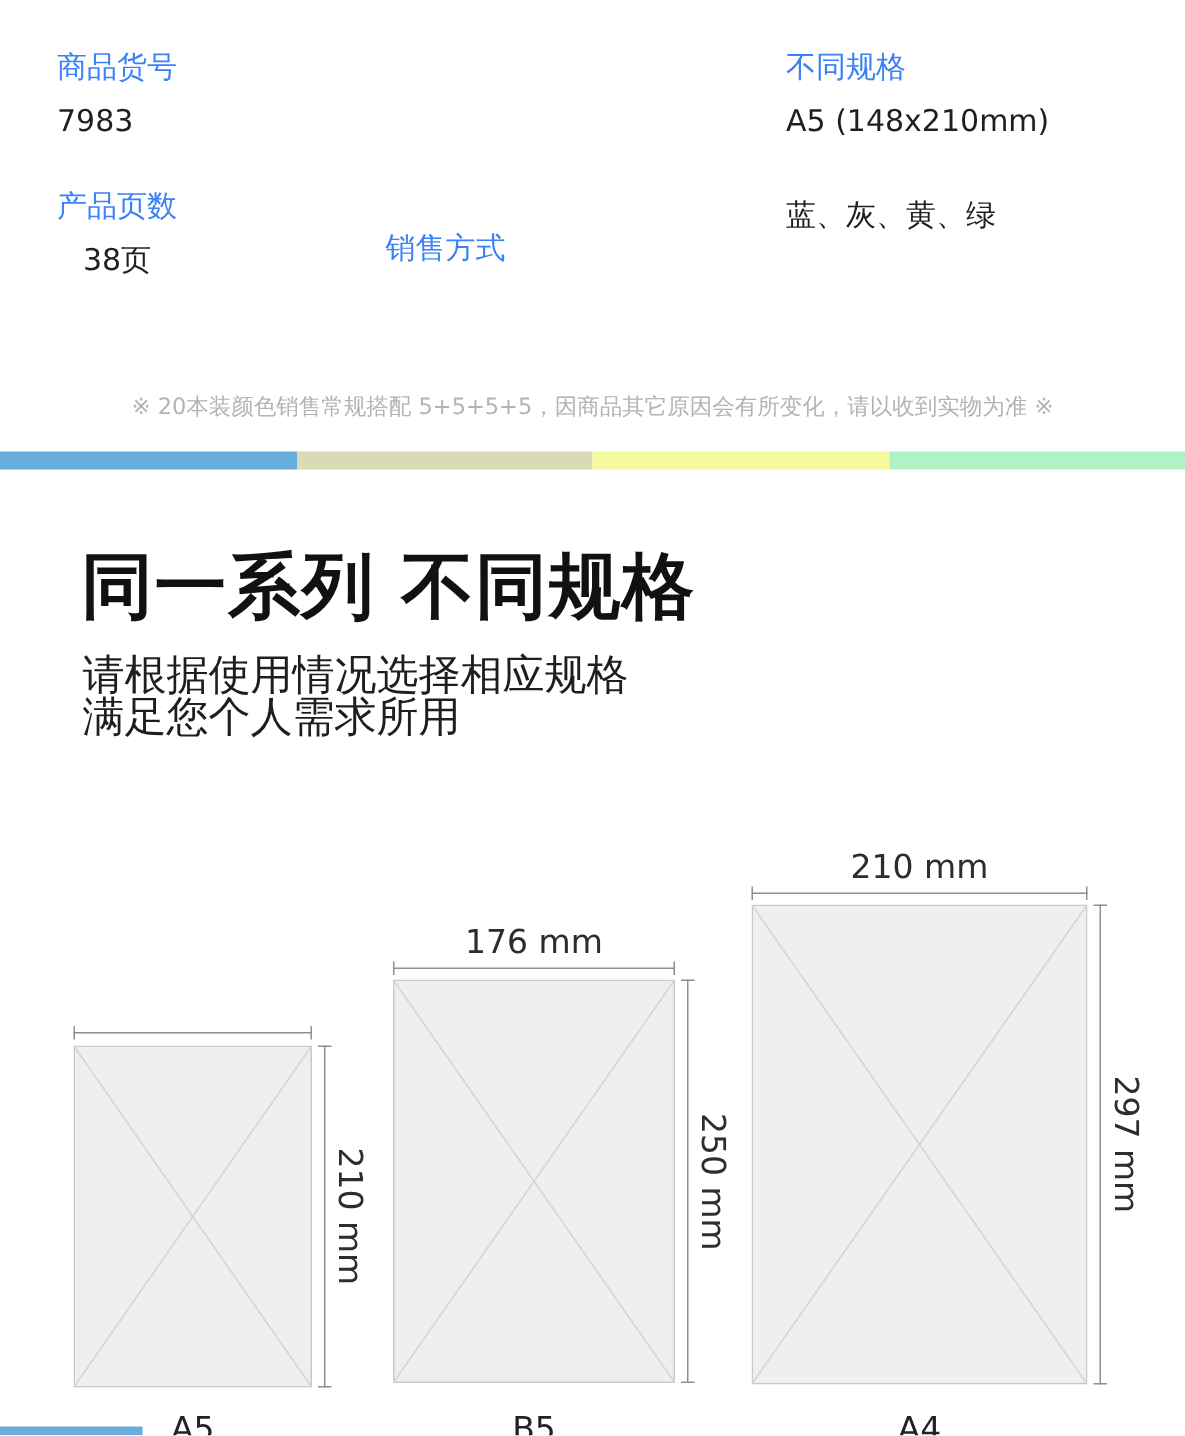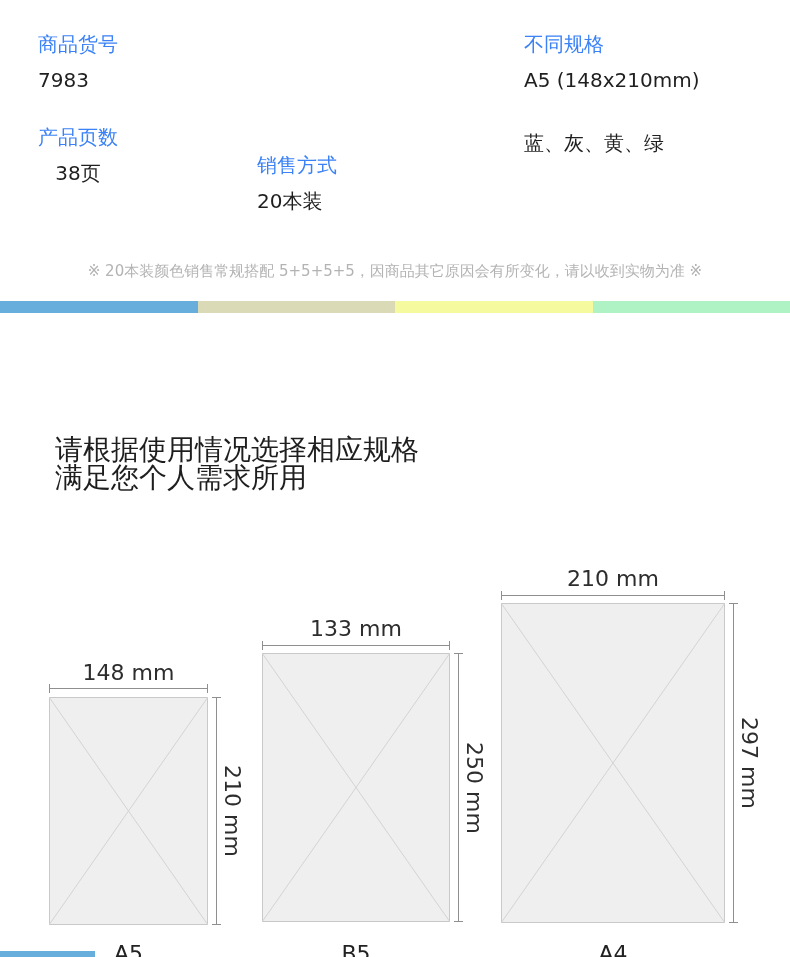--- a/index.html
+++ b/index.html
@@ -94,52 +94,51 @@
   <div class="spec-cell c-r0-c2">
     <div class="spec-label">不同规格</div>
     <div class="spec-value">A5 (148x210mm)</div>
   </div>
   <div class="spec-cell c-r1-c0">
     <div class="spec-label">产品页数</div>
     <div class="spec-value">38页</div>
   </div>
   <div class="spec-cell c-r1-c1">
     <div class="spec-label">销售方式</div>
-    <div class="spec-value">20本装</div>
   </div>
   <div class="spec-cell c-r1-c2">
     <div class="spec-value">蓝、灰、黄、绿</div>
   </div>
 
   <div class="note">※ 20本装颜色销售常规搭配 5+5+5+5，因商品其它原因会有所变化，请以收到实物为准 ※</div>
 
   <div class="stripe">
     <div class="seg" style="background-color: rgb(104, 174, 221);"></div>
     <div class="seg" style="background-color: rgb(219, 218, 182);"></div>
     <div class="seg" style="background-color: rgb(246, 250, 159);"></div>
     <div class="seg" style="background-color: rgb(175, 242, 196);"></div>
   </div>
 
+  <div class="title">同一系列 不同规格</div>
   <div class="subtitle">
     <div>请根据使用情况选择相应规格</div>
     <div>满足您个人需求所用</div>
   </div>
 
-  <div class="wlabel a5-wlabel">148 mm</div>
   <div class="dim-h a5-dimh"></div>
   <svg class="paper a5-paper" width="159" height="228" viewBox="0 0 159 228">
     <rect x="0.5" y="0.5" width="158" height="227" fill="#f0efef" stroke="#c9c9c9"></rect>
     <line x1="0" y1="0" x2="159" y2="228" stroke="#d3d3d3"></line>
     <line x1="159" y1="0" x2="0" y2="228" stroke="#d3d3d3"></line>
   </svg>
   <div class="dim-v a5-dimv"></div>
   <div class="hlabel a5-hlabel">210 mm</div>
   <div class="name-label a5-name">A5</div>
 
-  <div class="wlabel b5-wlabel">133 mm</div>
+  <div class="wlabel b5-wlabel">176 mm</div>
   <div class="dim-h b5-dimh"></div>
   <svg class="paper b5-paper" width="188" height="269" viewBox="0 0 188 269">
     <rect x="0.5" y="0.5" width="187" height="268" fill="#f0efef" stroke="#c9c9c9"></rect>
     <line x1="0" y1="0" x2="188" y2="269" stroke="#d3d3d3"></line>
     <line x1="188" y1="0" x2="0" y2="269" stroke="#d3d3d3"></line>
   </svg>
   <div class="dim-v b5-dimv"></div>
   <div class="hlabel b5-hlabel">250 mm</div>
   <div class="name-label b5-name">B5</div>
 

